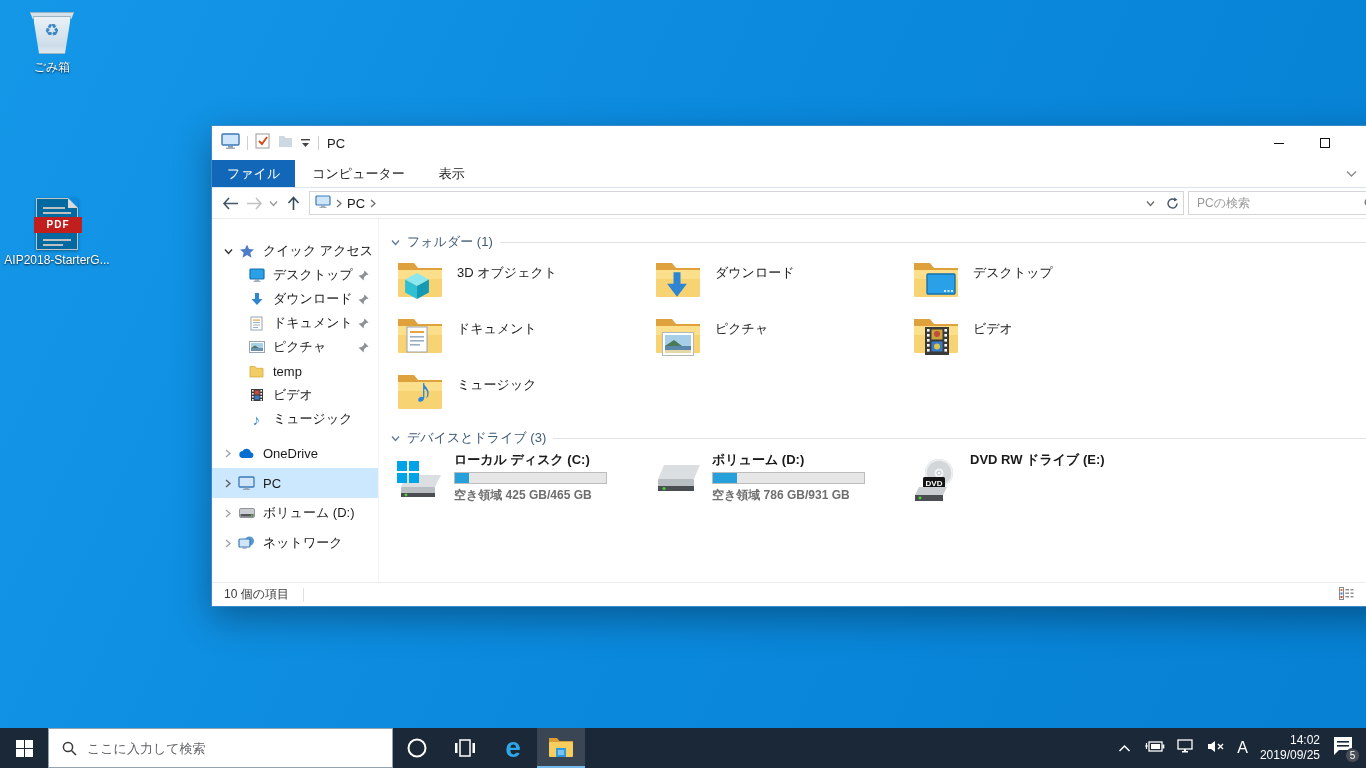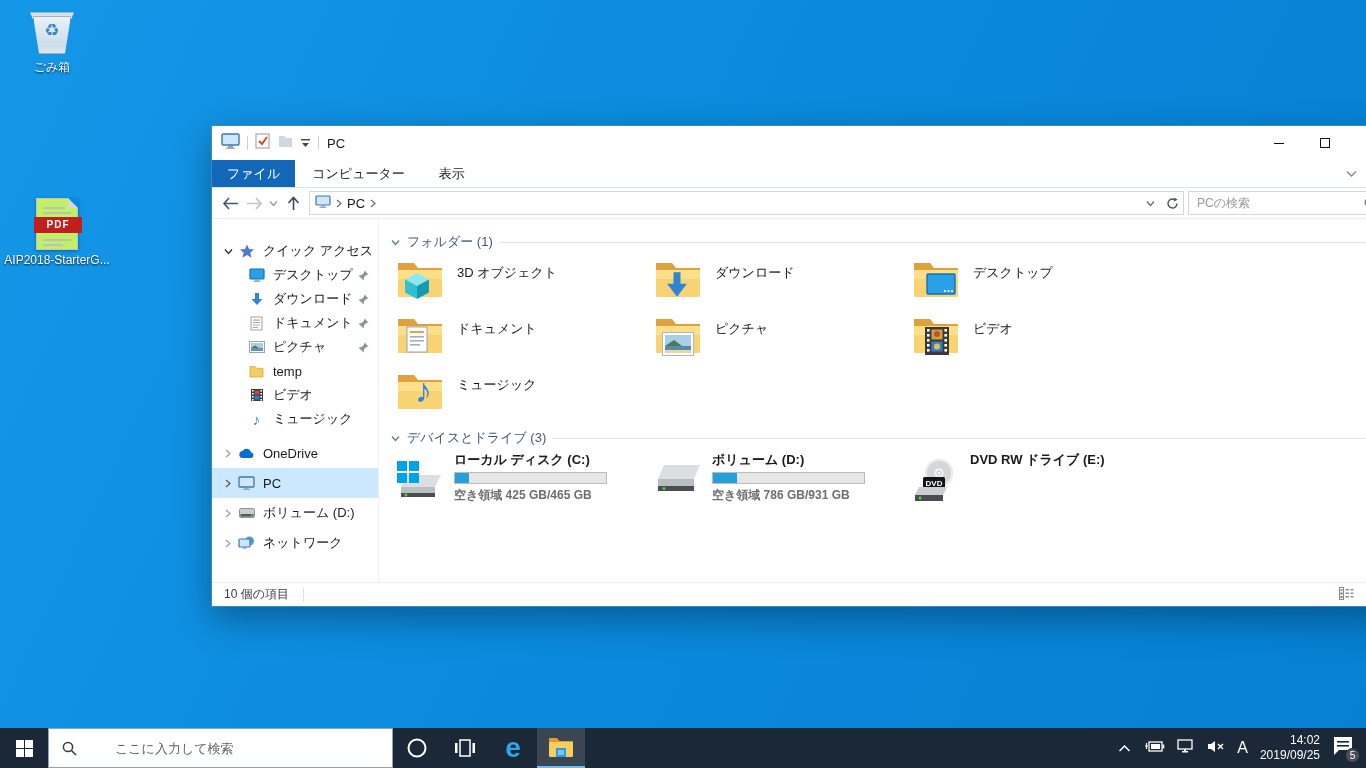--- a/index.html
+++ b/index.html
@@ -12,21 +12,21 @@
   .desk-icon .lbl { margin-top:3px; font-size:12px; color:#fff; text-shadow:0 1px 2px rgba(0,0,0,.85); white-space:nowrap; }
   #recycle { left:4px; top:8px; }
   #pdf-file { left:2px; top:198px; width:110px; }
   .bin-wrap { width:44px; height:48px; margin:0 auto; position:relative; }
   .bin-body { position:absolute; left:3px; top:8px; width:38px; height:38px;
               background:linear-gradient(180deg,#e9f1f6 0%,#ccdde9 80%,#dfe8ee 100%);
               border:1px solid #9db4c3; clip-path:polygon(0 0,100% 0,84% 100%,16% 100%); }
   .bin-rim { position:absolute; left:0; top:4px; width:44px; height:7px; background:#d5e2ec;
              border:1px solid #9db4c3; clip-path:polygon(0 0,100% 0,94% 100%,6% 100%); }
   .bin-sym { position:absolute; left:0; right:0; top:12px; font-size:17px; color:#3b87c8; }
-  .pdf-page { width:42px; height:52px; margin:0 auto; position:relative; background:#bef264;
+  .pdf-page { width:42px; height:52px; margin:0 auto; position:relative; background:#0369a1;
               border:1px solid #c3c3c3; box-shadow:0 1px 3px rgba(0,0,0,.35); }
   .pdf-fold { position:absolute; right:-1px; top:-1px; width:0; height:0;
               border-left:10px solid #d8d8d8; border-top:10px solid #0b8ade; }
   .pdf-band { position:absolute; left:-3px; top:18px; width:48px; height:16px; background:#c11e1e;
               color:#fff; font-size:10px; font-weight:bold; line-height:16px; text-align:center; letter-spacing:1px; }
   .pdf-line { position:absolute; left:6px; height:2px; background:#bfbfbf; }
 
   
   #window { position:absolute; left:211px; top:110px; width:1184px; height:482px;
             background:#fff; border:1px solid #3c89c9; box-shadow:0 12px 34px rgba(0,0,0,.33);
@@ -94,21 +94,21 @@
 
   .statusbar { height:24px; flex:0 0 24px; border-top:1px solid #ececec; display:flex;
                align-items:center; font-size:12px; color:#3a3a3a; padding:0 10px 0 12px; }
   .status-sep { width:1px; height:14px; background:#e0e0e0; margin-left:14px; }
   .view-btns { margin-left:auto; display:flex; gap:12px; align-items:center; }
 
   
   #taskbar { position:absolute; left:0; bottom:0; width:1366px; height:40px; background:#1b2838;
              display:flex; align-items:stretch; }
   .tb-btn { width:48px; display:flex; align-items:center; justify-content:center; }
-  .tb-search { width:345px; background:#fff; border:1px solid #93a2b0; display:flex; align-items:center;gap:28px; }
+  .tb-search { width:345px; background:#fff; border:1px solid #93a2b0; display:flex; align-items:center; }
   .tb-search input { border:none; outline:none; font-size:13px; color:#555; flex:1; font-family:inherit; }
   .tb-search input::placeholder { color:#5f6368; }
   .tb-search .mag { margin:0 10px 0 13px; }
   .tb-btn.active { background:rgba(255,255,255,.14); border-bottom:2px solid #76b9ed; }
   .edge-e { font-size:28px; font-weight:bold; color:#2ea7e8; line-height:1; }
   .tray { margin-left:auto; display:flex; align-items:center; gap:12px; padding-right:10px; color:#fff; }
   .tray .ime { font-size:16px; }
   .clock { text-align:right; font-size:12px; line-height:15px; }
   .action-wrap { position:relative; width:24px; height:24px; }
   .badge { position:absolute; right:-4px; bottom:-3px; width:15px; height:15px; border-radius:50%;

